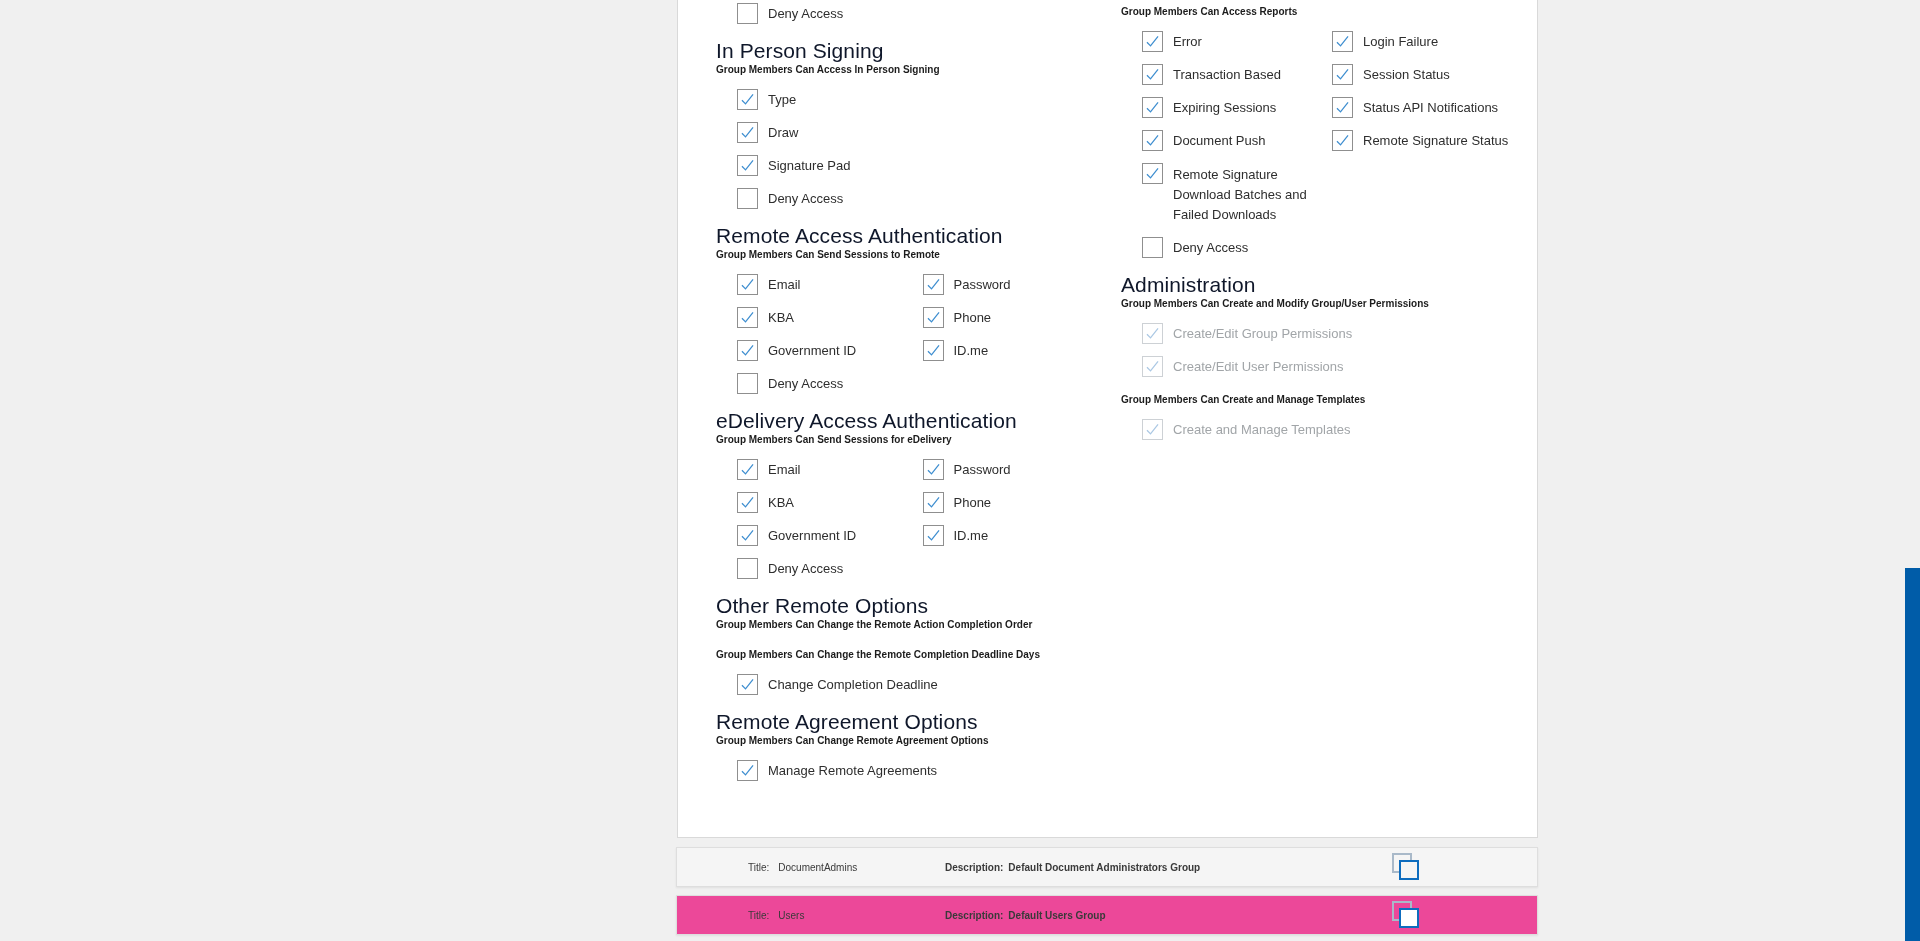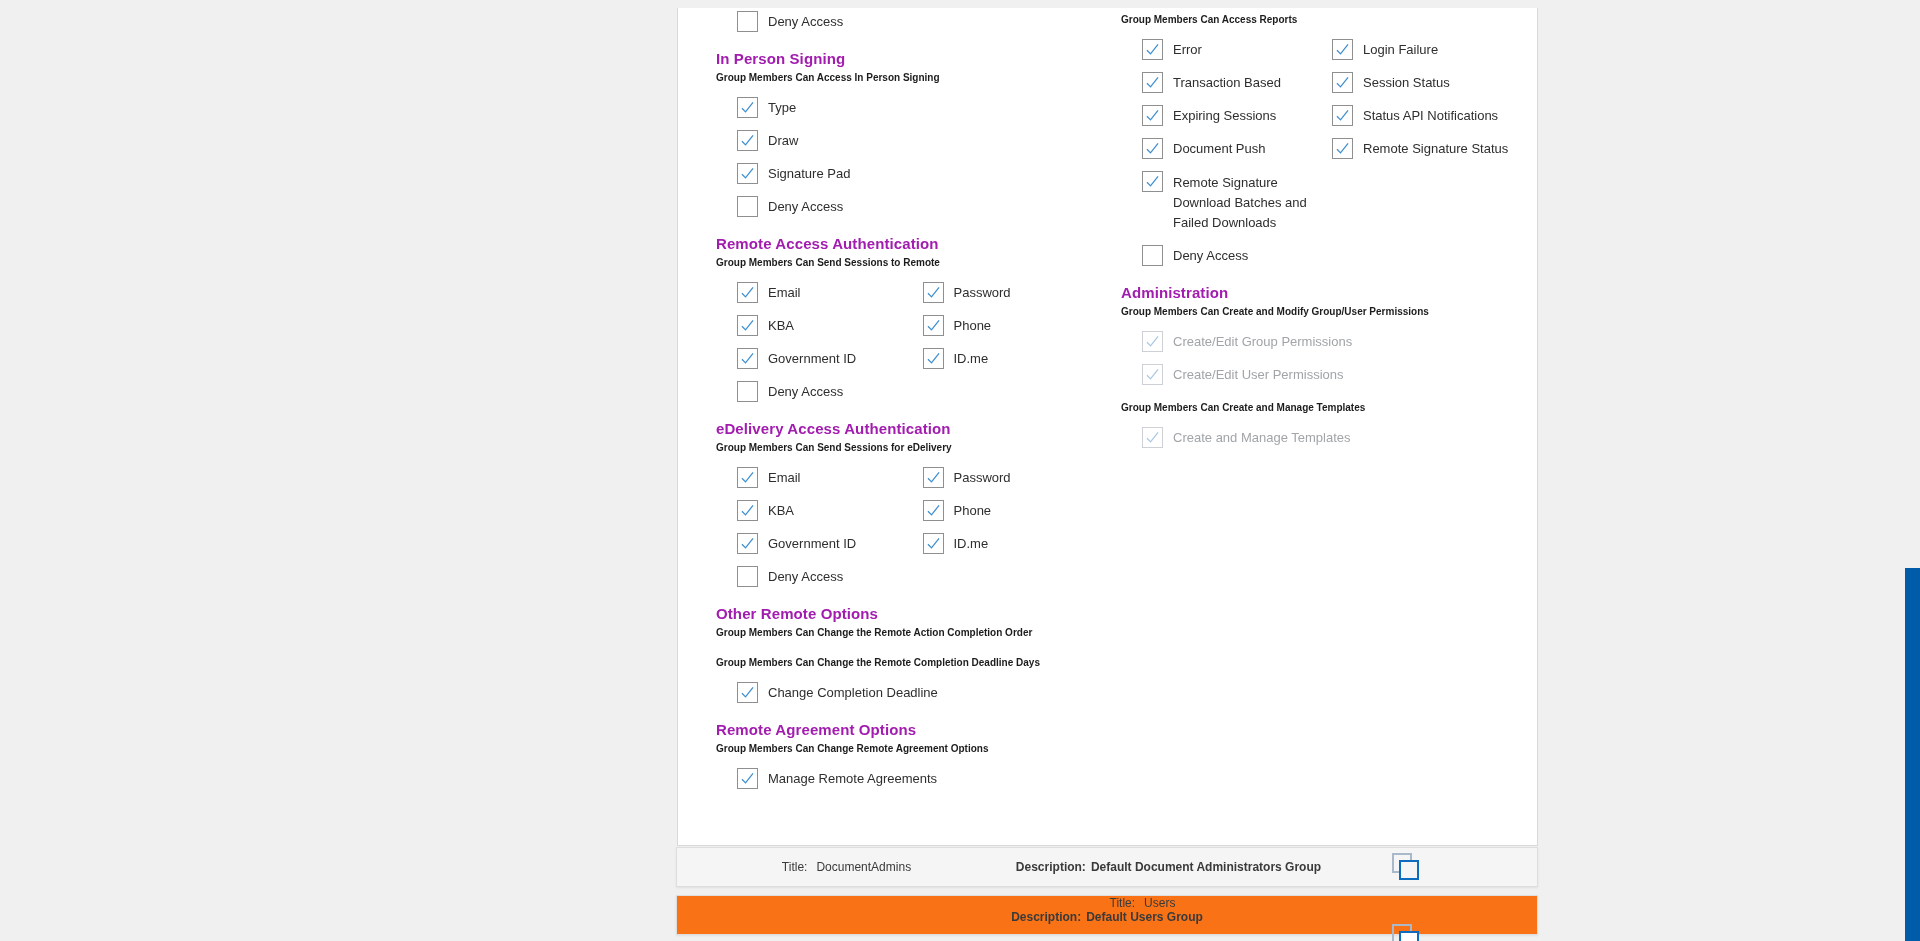--- a/index.html
+++ b/index.html
@@ -6,35 +6,35 @@
   html, body {
     width: 1920px; height: 941px;
     overflow: hidden;
     background: #f0f0f0;
     font-family: "Liberation Sans", sans-serif;
     color: #2e2e2e;
   }
   
   .panel {
     position: absolute;
-    left: 677px; top: 8px;
+    left: 677px; top: 0;
     width: 861px; height: 838px;
     background: #ffffff;
     border-left: 1px solid #d9d9d9;
     border-right: 1px solid #d9d9d9;
     border-bottom: 1px solid #d9d9d9;
     overflow: hidden;
   }
   .column { position: absolute; top: 0; display: flex; flex-direction: column; }
   .col-left  { left: 38px;  width: 392px; }
   .col-right { left: 443px; width: 405px; }
 
   .section-heading {
-    font-size: 15px; font-weight: bold; line-height: 16px;
-    color: #a21caf; letter-spacing: 0.1px;
+    font-size: 21px; font-weight: normal; line-height: 16px;
+    color: #0f172a; letter-spacing: 0.1px;
     margin: 7px 0 0 0;
   }
   .sub-heading {
     font-size: 10px; font-weight: bold; line-height: 14px;
     color: #1c1c1c;
     margin: 4px 0 12px 0;
   }
   .sub-heading.after-rows { }
 
   .check-row {
@@ -63,26 +63,25 @@
   .check-label.disabled { color: #a1a5a8; }
 
   
   .groups { position: absolute; left: 676px; top: 847px; width: 862px; }
   .group-row {
     display: flex; align-items: center;
     width: 100%; height: 40px;
     border: 1px solid #dedede;
     box-shadow: 0 1px 2px rgba(0,0,0,0.07);
     margin-bottom: 8px;
-    font-size: 12px; color: #3a3a3a;
+    font-size: 10px; color: #3a3a3a;
     cursor: pointer;
-    text-align: center;
   }
   .group-row.gray  { background: #f5f5f5; }
-  .group-row.white { background: #f97316; flex-direction: column; }
+  .group-row.white { background: #ec4899; }
   .group-title { width: 268px; padding-left: 71px; white-space: nowrap; }
   .group-title .value { margin-left: 9px; }
   .group-desc { flex: 1; white-space: nowrap; font-weight: bold; }
   .group-desc .value { margin-left: 5px; }
 
   .copy-icon {
     position: relative; width: 28px; height: 28px;
     margin-left: auto; margin-right: 117px;
     flex: 0 0 auto; cursor: pointer;
   }

